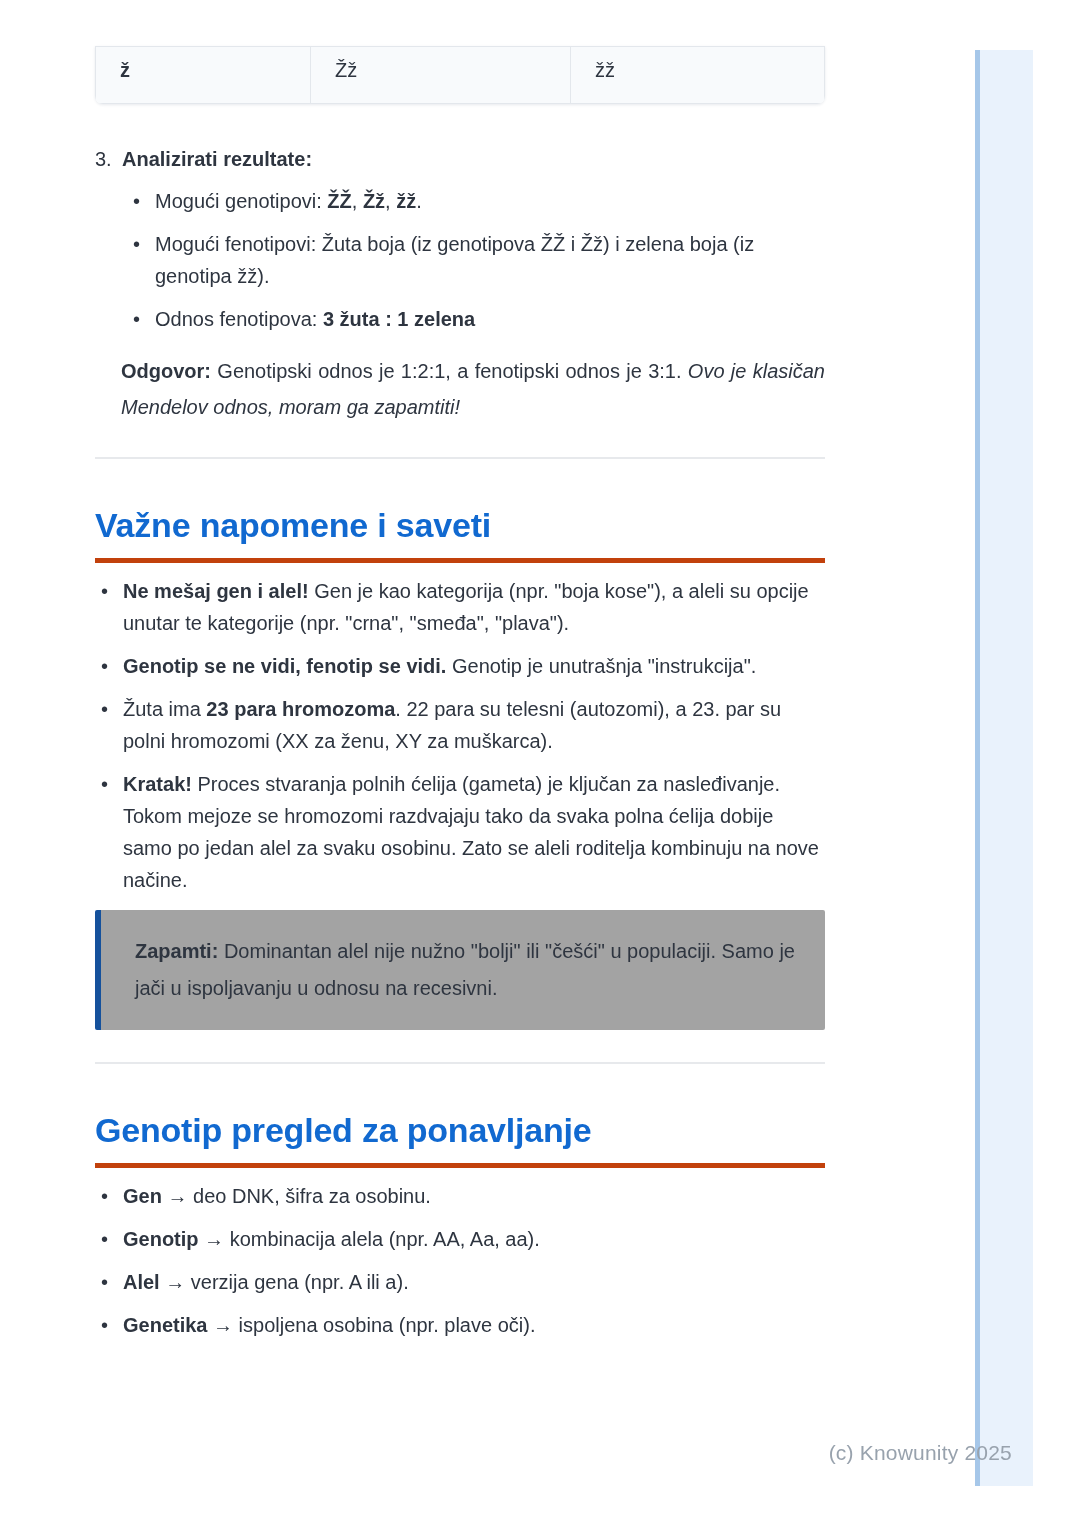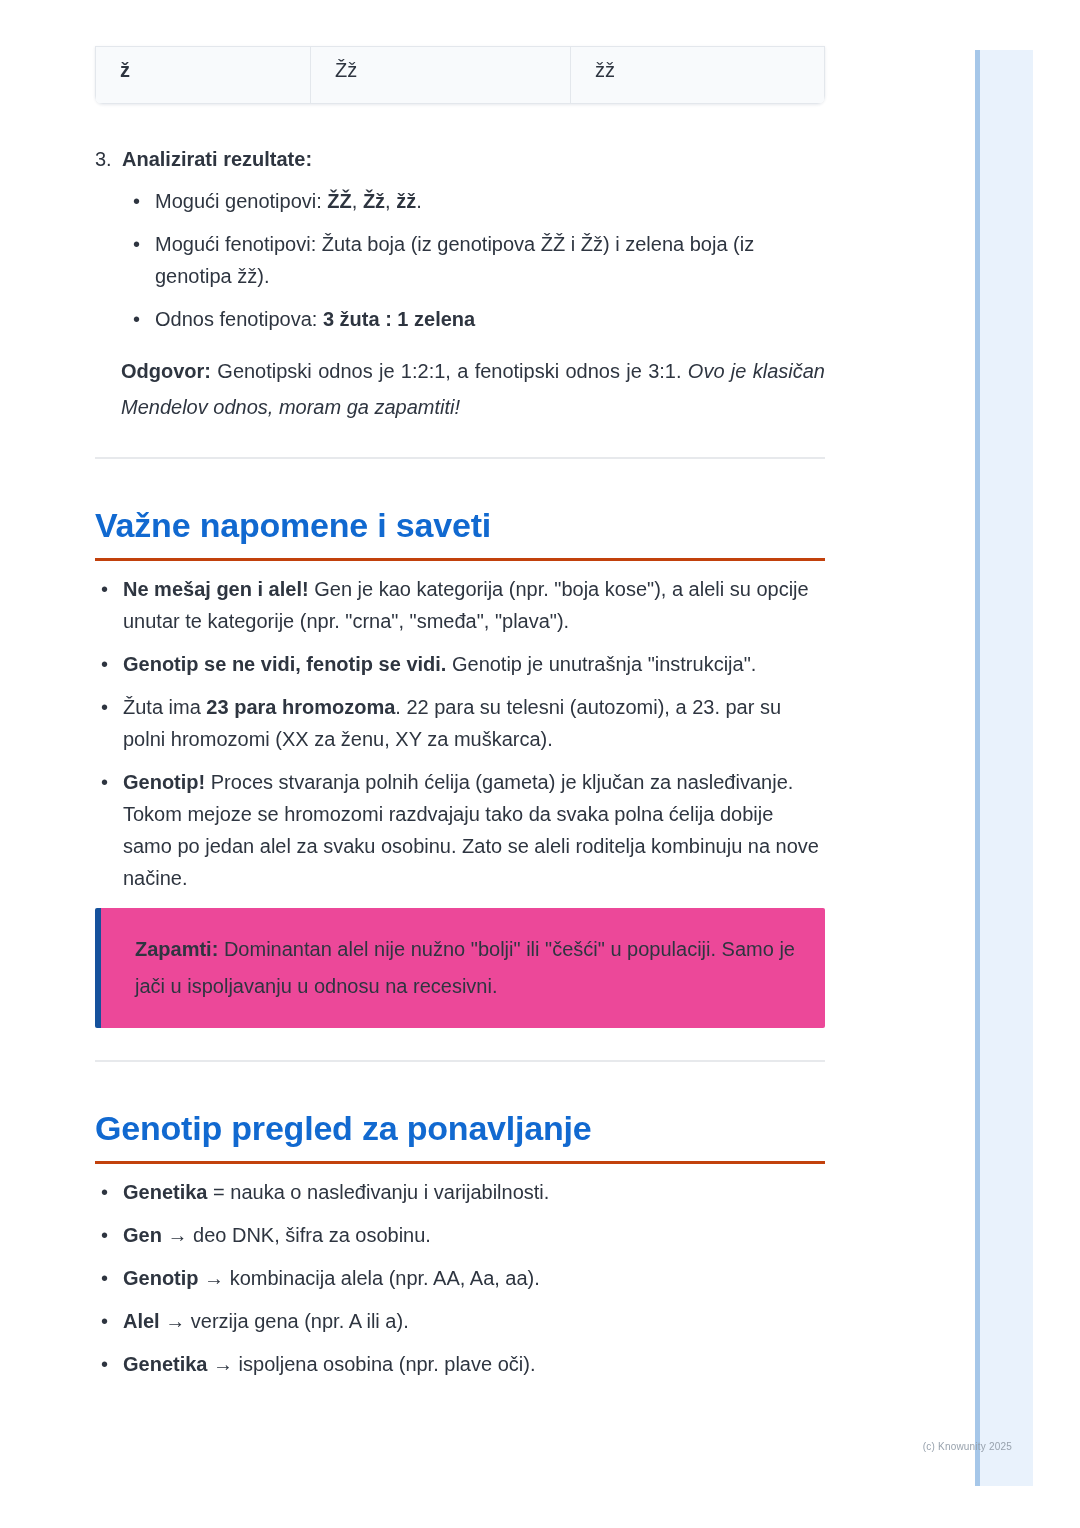--- a/index.html
+++ b/index.html
@@ -24,21 +24,21 @@
     width: 58px;
     height: 1436px;
     background: #e9f2fc;
     border-left: 5px solid #a6c7e9;
     z-index: 0;
   }
   .copyright {
     position: absolute;
     top: 1441px;
     right: 68px;
-    font-size: 10px;
+    font-size: 21px;
     color: #98a2ad;
     z-index: 2;
     letter-spacing: 0.2px;
   }
 
   .content {
     position: relative;
     z-index: 1;
     margin-left: 95px;
     width: 730px;
@@ -115,26 +115,26 @@
   }
 
   h2.section-title {
     margin-top: 46px;
     font-size: 34px;
     line-height: 40px;
     font-weight: 700;
     color: #1169d0;
     letter-spacing: -0.2px;
     padding-bottom: 13px;
-    border-bottom: 3px solid #c2410c;
+    border-bottom: 5px solid #c2410c;
   }
 
   .callout {
     margin-top: 14px;
-    background: #ec4899;
+    background: #a3a3a3;
     border-left: 6px solid #15519c;
     border-radius: 2px;
     padding: 23px 30px 23px 34px;
     font-size: 20px;
     line-height: 37px;
     text-align: justify;
   }
 </style>
 </head>
 <body>
@@ -163,29 +163,28 @@
 
   <p class="answer"><b>Odgovor:</b><span> Genotipski odnos je 1:2:1, a fenotipski odnos je 3:1. </span><i>Ovo je klasičan Mendelov odnos, moram ga zapamtiti!</i></p>
 
   <hr class="divider">
 
   <h2 class="section-title">Važne napomene i saveti</h2>
   <ul class="bullets">
     <li><b>Ne mešaj gen i alel!</b><span> Gen je kao kategorija (npr. "boja kose"), a aleli su opcije unutar te kategorije (npr. "crna", "smeđa", "plava").</span></li>
     <li><b>Genotip se ne vidi, fenotip se vidi.</b><span> Genotip je unutrašnja "instrukcija".</span></li>
     <li><span>Žuta ima </span><b>23 para hromozoma</b><span>. 22 para su telesni (autozomi), a 23. par su polni hromozomi (XX za ženu, XY za muškarca).</span></li>
-    <li><b>Genotip!</b><span> Proces stvaranja polnih ćelija (gameta) je ključan za nasleđivanje. Tokom mejoze se hromozomi razdvajaju tako da svaka polna ćelija dobije samo po jedan alel za svaku osobinu. Zato se aleli roditelja kombinuju na nove načine.</span></li>
+    <li><b>Kratak!</b><span> Proces stvaranja polnih ćelija (gameta) je ključan za nasleđivanje. Tokom mejoze se hromozomi razdvajaju tako da svaka polna ćelija dobije samo po jedan alel za svaku osobinu. Zato se aleli roditelja kombinuju na nove načine.</span></li>
   </ul>
 
   <div class="callout"><b>Zapamti:</b><span> Dominantan alel nije nužno "bolji" ili "češći" u populaciji. Samo je jači u ispoljavanju u odnosu na recesivni.</span></div>
 
   <hr class="divider">
 
   <h2 class="section-title">Genotip pregled za ponavljanje</h2>
   <ul class="bullets">
-    <li><b>Genetika</b><span> = nauka o nasleđivanju i varijabilnosti.</span></li>
     <li><b>Gen</b><span> → deo DNK, šifra za osobinu.</span></li>
     <li><b>Genotip</b><span> → kombinacija alela (npr. AA, Aa, aa).</span></li>
     <li><b>Alel</b><span> → verzija gena (npr. A ili a).</span></li>
     <li><b>Genetika</b><span> → ispoljena osobina (npr. plave oči).</span></li>
   </ul>
 
 </div>
 
 </body></html>

